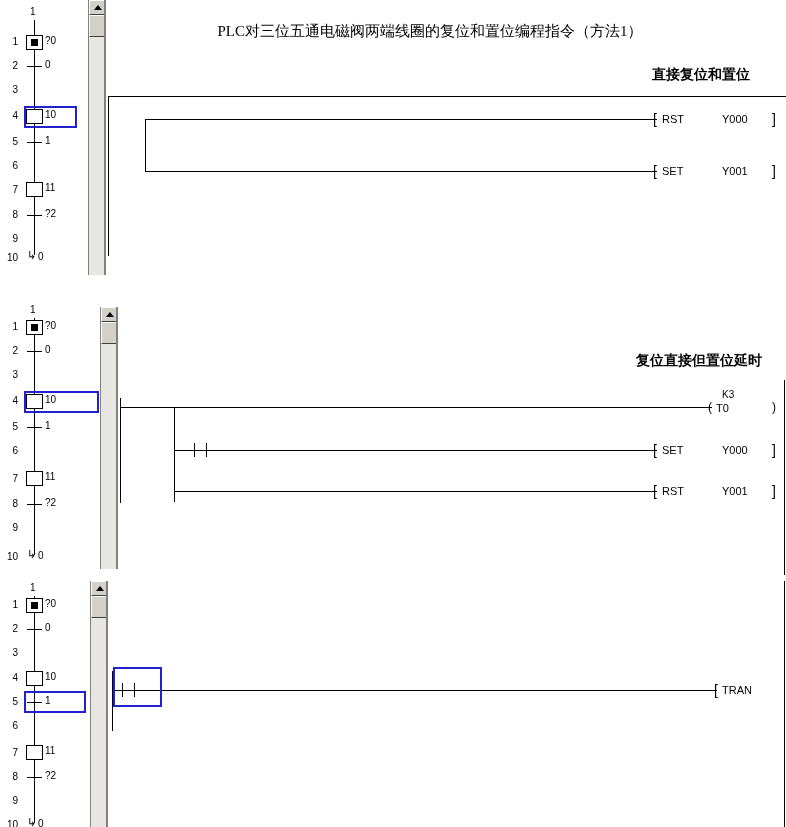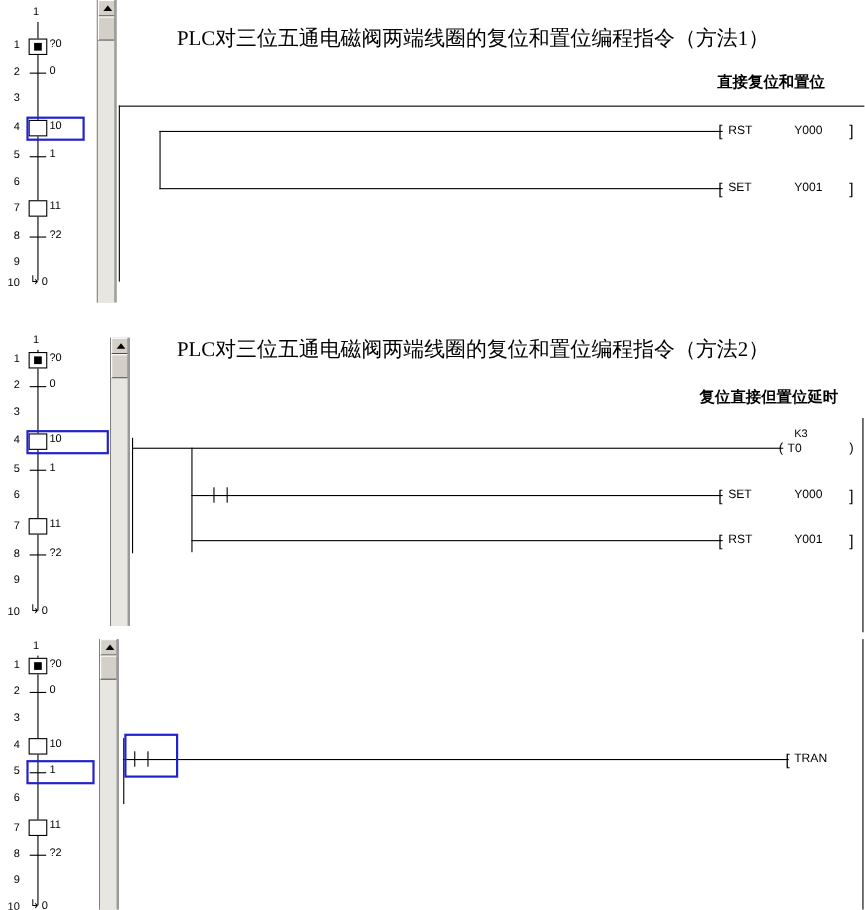--- a/index.html
+++ b/index.html
@@ -154,21 +154,21 @@
     border-left: 1px solid #808080;
     border-right: 1px solid #808080;
     box-sizing: border-box;
   }
 
   
   .title {
     position: absolute;
     text-align: center;
     font-family: "Liberation Serif", serif;
-    font-size: 19px;
+    font-size: 15px;
     font-weight: 400;
     color: #000;
     white-space: nowrap;
   }
   .subtitle {
     position: absolute;
     font-family: "Liberation Serif", serif;
     font-size: 14px;
     font-weight: 700;
     color: #000;
@@ -346,21 +346,20 @@
 
   <div class="scrollbar" style="left:100px;top:12px;height:262px;">
     <div class="sb-btn" style="top:0;">
       <span class="arrow"></span>
     </div>
     <div class="sb-thumb" style="top:15px;height:22px;"></div>
     <div class="sb-track" style="top:37px;height:225px;"></div>
   </div>
   <div class="sb-divider" style="left:116px;top:12px;height:262px;"></div>
 
-  <div class="title" style="left:140px;top:10px;width:580px;">PLC对三位五通电磁阀两端线圈的复位和置位编程指令（方法2）</div>
   <div class="subtitle" style="left:636px;top:57px;">复位直接但置位延时</div>
 
   <div class="wire v" style="left:120px;top:103px;height:105px;"></div>
   <div class="wire h" style="left:120px;top:112px;width:592px;"></div>
 
   <div class="small-label" style="left:722px;top:94px;">K3</div>
   <div class="coil" style="left:708px;top:105px;">(</div>
   <div class="instr" style="left:716px;top:107px;">T0</div>
   <div class="coil" style="left:772px;top:105px;">)</div>
 

